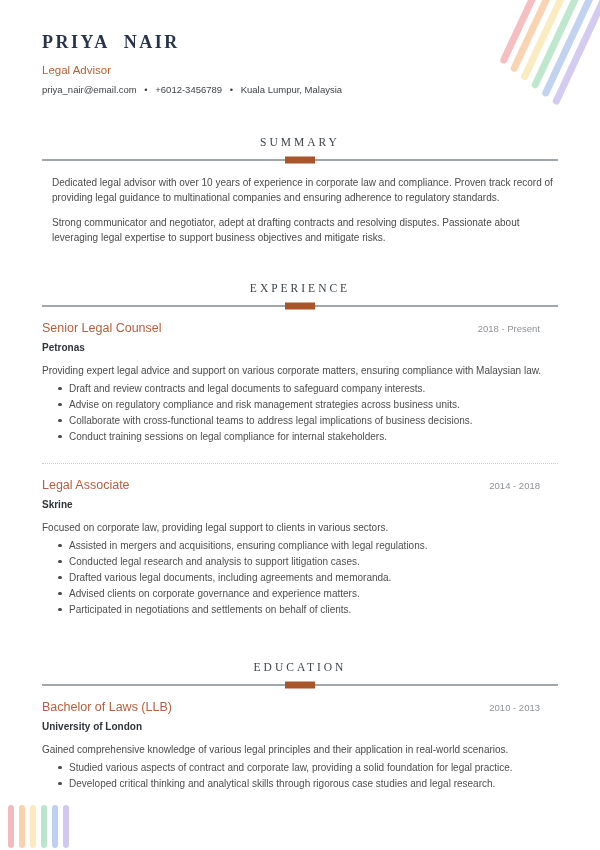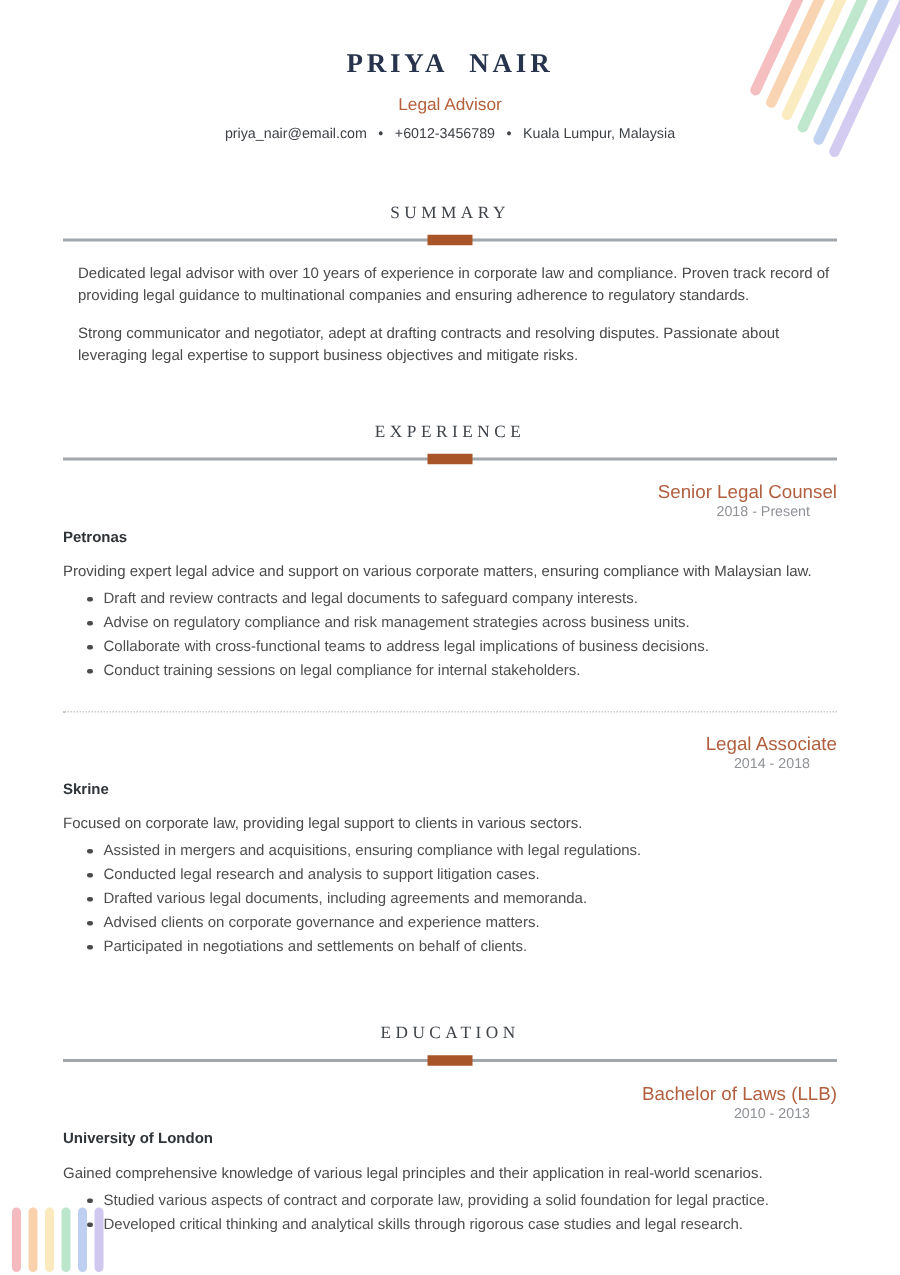--- a/index.html
+++ b/index.html
@@ -10,21 +10,21 @@
     overflow:hidden;
     font-family:"Liberation Sans", sans-serif;
     box-sizing:border-box;
   }
   .content{
     position:relative;
     padding:32px 42px 0 42px;
     z-index:2;
   }
   
-  .resume-header{text-align:center;}
+  .resume-header{}
   .candidate-name{
     margin:0;
     font-family:"Liberation Serif", serif;
     font-weight:bold;
     font-size:18px;
     line-height:20px;
     letter-spacing:2.5px;
     word-spacing:8px;
     color:#27344C;
   }
@@ -71,22 +71,21 @@
   .summary-paragraph{
     margin:0 0 10px 10px;
     font-size:10px;
     line-height:15px;
     color:#4A4A4A;
   }
   
   .entry-head{
     display:flex;
     justify-content:space-between;
-    align-items:flex-end;
-    flex-direction:column;
+    align-items:center;
   }
   .entry-role{
     font-size:12.5px;
     line-height:15px;
     color:#B15F3F;
   }
   .entry-dates{
     font-size:9.5px;
     color:#8F9296;
     padding-right:18px;

